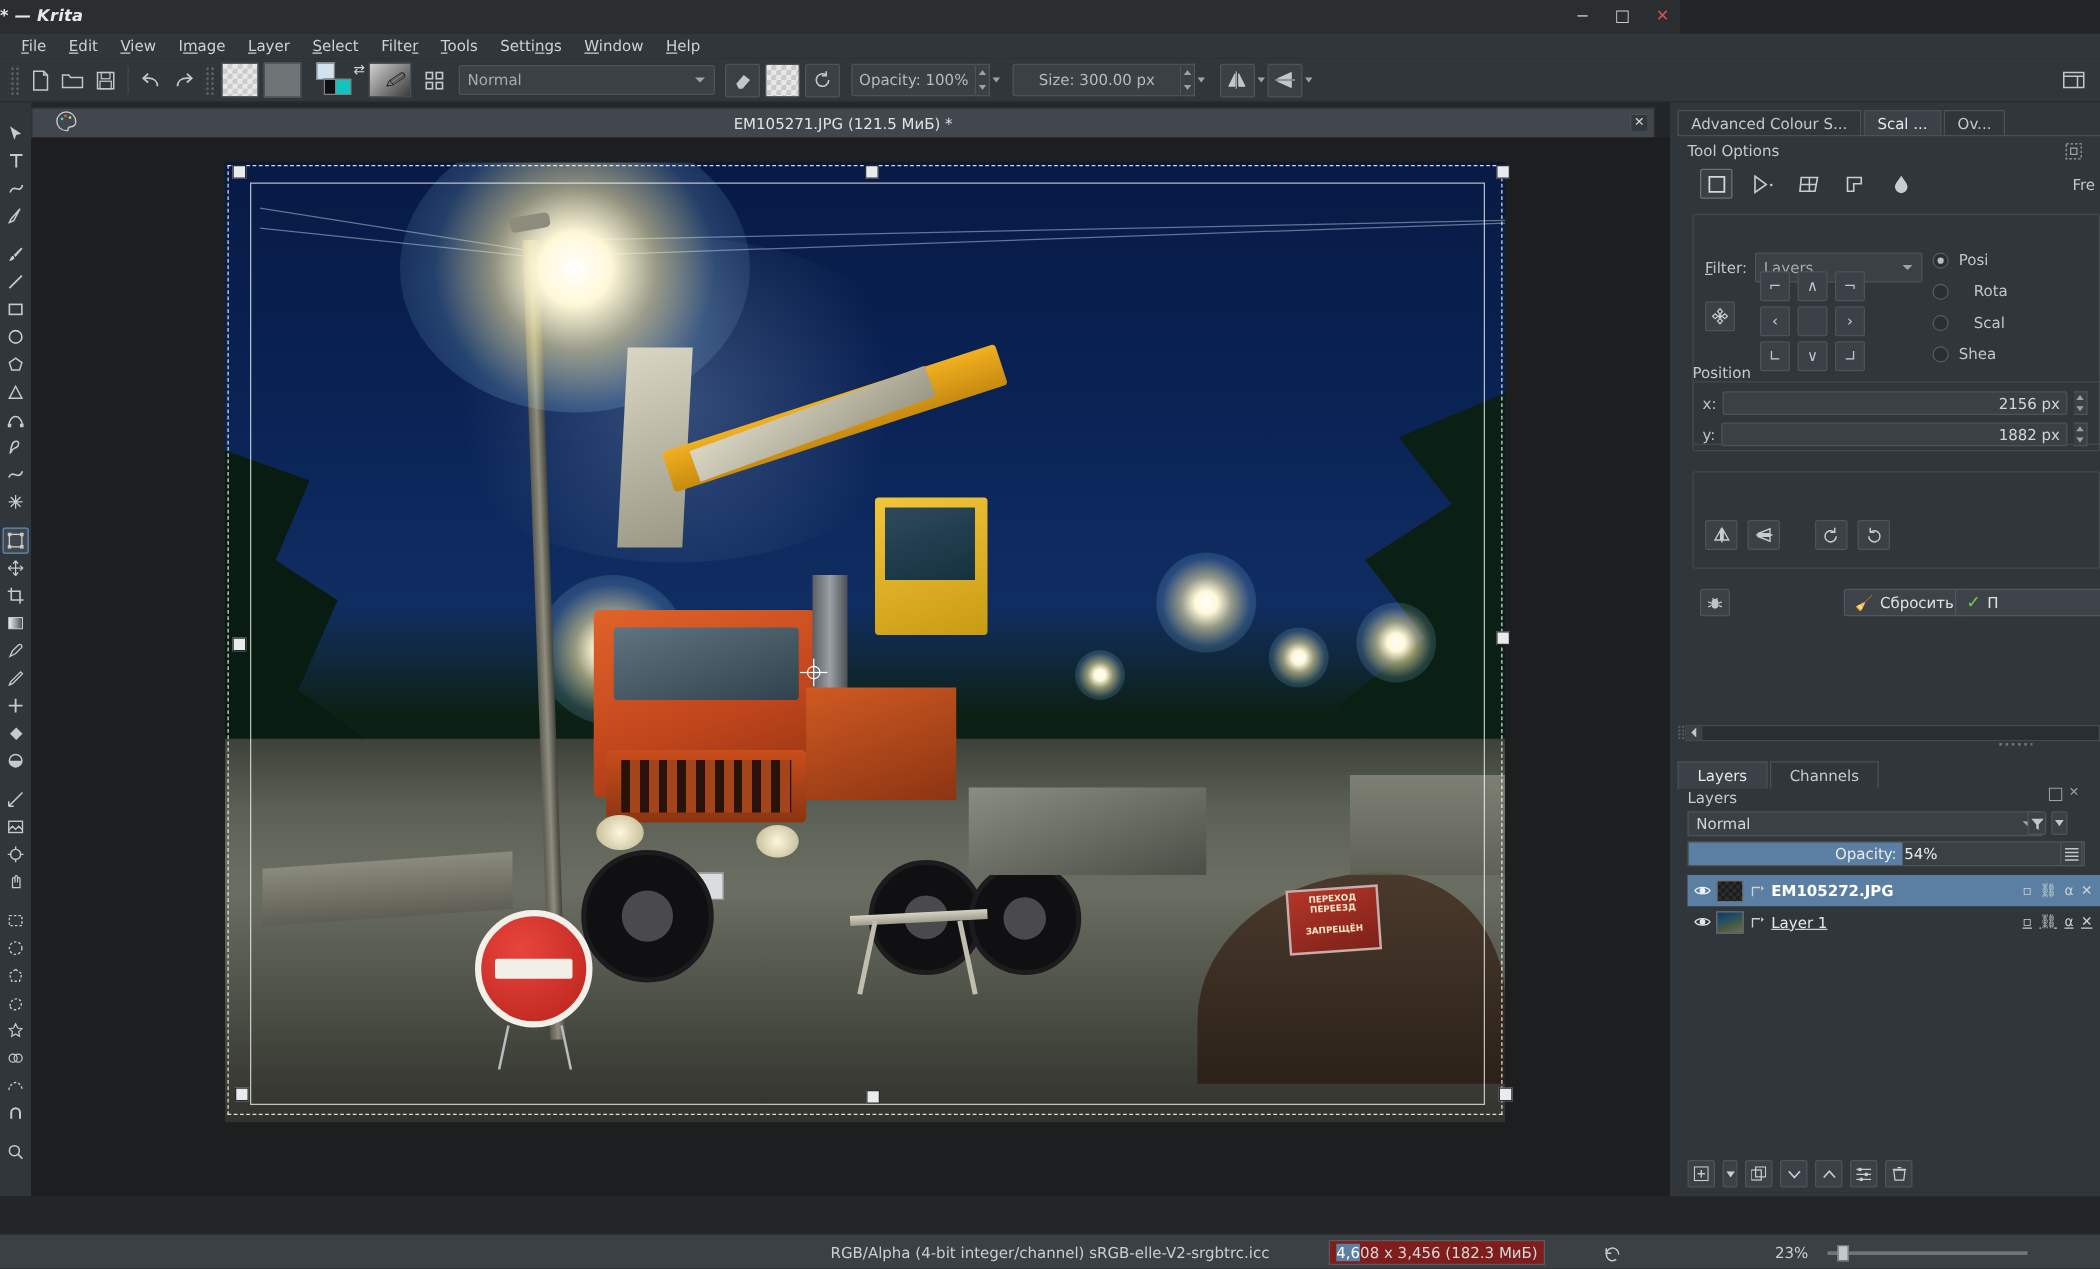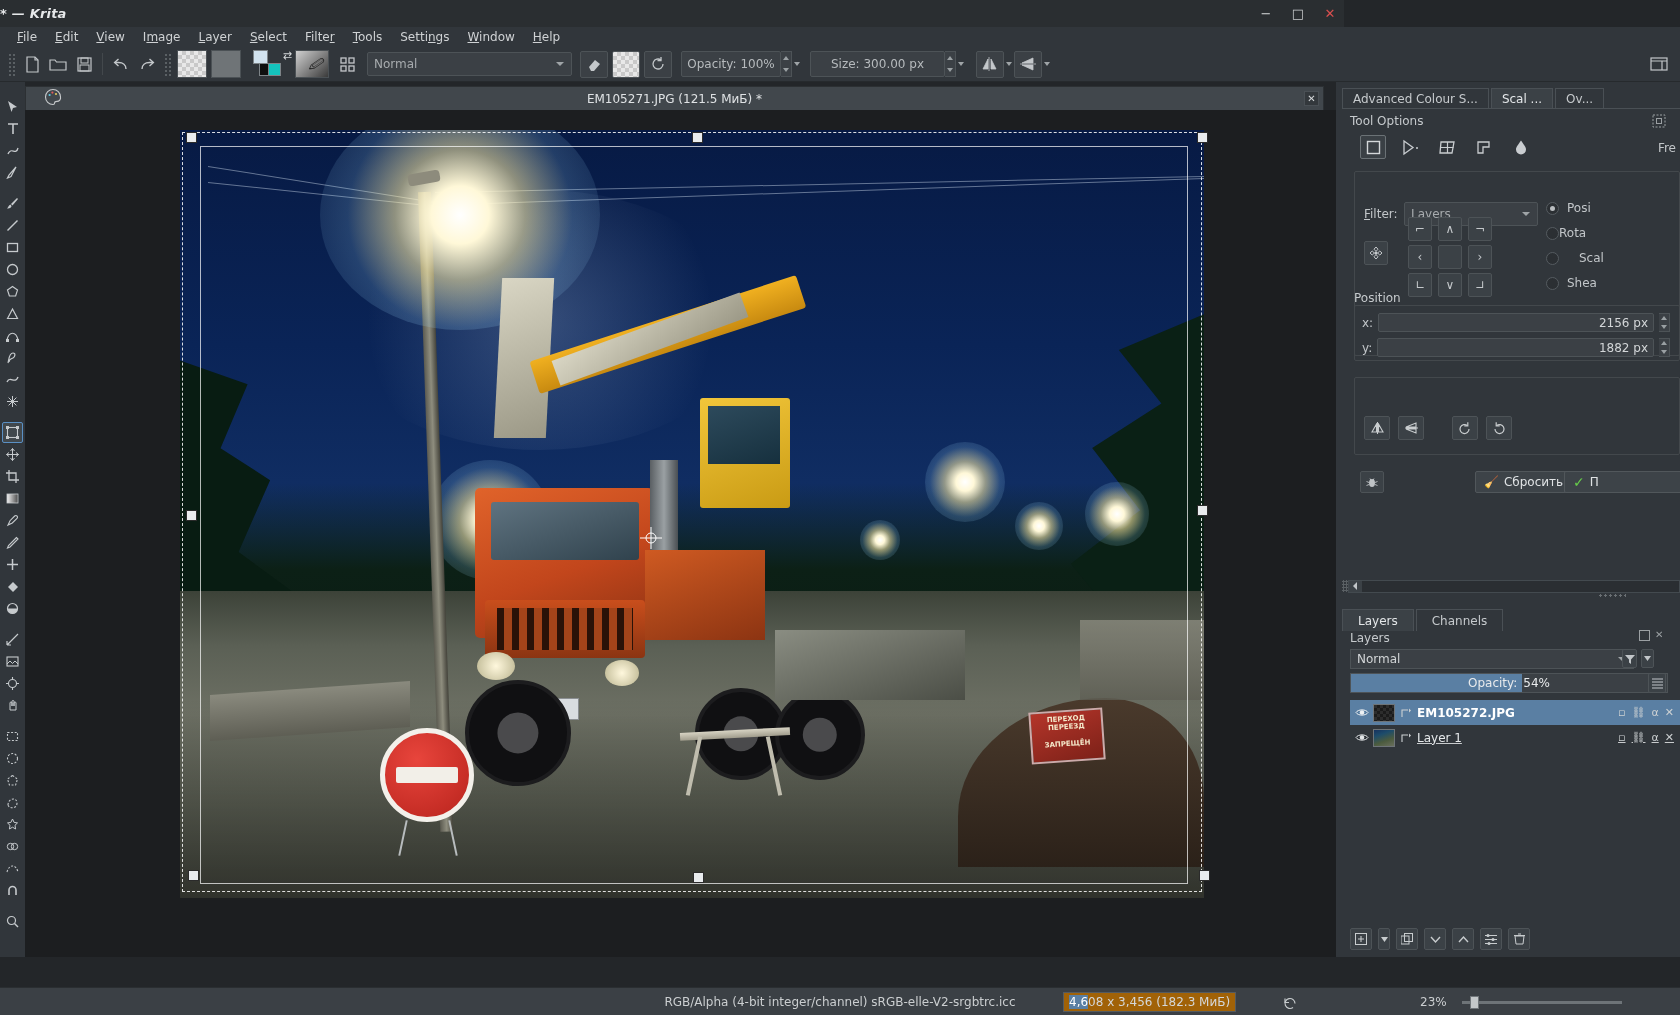--- a/index.html
+++ b/index.html
@@ -207,21 +207,21 @@
   .layerprops{display:flex;align-items:center;gap:6px;padding-right:6px;color:#cdd1d3;font-size:11px;}
 
   .layerbtnbar{position:absolute;left:8px;right:0;bottom:6px;height:24px;display:flex;align-items:center;gap:6px;}
   .lbtn{width:22px;height:22px;background:#3b4146;border:1px solid #4d5357;border-radius:2px;
     display:flex;align-items:center;justify-content:center;color:#c8ccce;font-size:12px;cursor:pointer;}
 
   
   .statusbar{position:absolute;left:0;bottom:0;width:1680px;height:28px;background:#3b4045;
     display:flex;align-items:center;border-top:1px solid #2a2e31;}
   .sb-center{position:absolute;left:0;right:0;text-align:center;font-size:12px;color:#cbced0;}
-  .sb-dims{position:absolute;left:1063px;top:4px;height:20px;background:#a16207;border:1px solid #555b60;
+  .sb-dims{position:absolute;left:1063px;top:4px;height:20px;background:#7f1d1d;border:1px solid #555b60;
     display:flex;align-items:center;padding:0 5px;font-size:12px;color:#d4d7d9;}
   .sb-dims .sel{background:#5a7fa3;color:#fff;}
   .sb-icon{position:absolute;left:1282px;top:6px;width:17px;height:17px;color:#c7cbcd;}
   .sb-zoom{position:absolute;left:1420px;top:0;height:28px;display:flex;align-items:center;font-size:12px;color:#cbced0;}
   .sb-slider{position:absolute;left:1462px;top:13px;width:160px;height:3px;background:#6e7478;}
   .sb-knob{position:absolute;left:1470px;top:8px;width:9px;height:13px;background:#c4c8ca;border:1px solid #70767a;}
   .sb-right{position:absolute;right:8px;top:0;height:28px;display:flex;align-items:center;gap:10px;color:#c7cbcd;}
 </style>
 </head>
 <body>
@@ -750,21 +750,21 @@
       <div class="lbl" style="position:absolute;left:22px;top:98px;"><u>F</u>ilter:</div>
       <div class="combo" style="position:absolute;left:62px;top:93px;width:134px;">
         <span>Layers</span>
         <i class="caret"></i>
       </div>
 
       <div style="position:absolute;left:204px;top:92px;display:flex;align-items:center;gap:8px;">
         <span class="radio on"></span>
         <span class="lbl">Posi</span>
       </div>
-      <div style="position:absolute;left:204px;top:117px;display:flex;align-items:center;gap:0;">
+      <div style="position:absolute;left:204px;top:117px;display:flex;align-items:center;gap:20px;">
         <span class="radio"></span>
         <span class="lbl">Rota</span>
       </div>
       <div style="position:absolute;left:204px;top:142px;display:flex;align-items:center;gap:20px;">
         <span class="radio"></span>
         <span class="lbl">Scal</span>
       </div>
       <div style="position:absolute;left:204px;top:167px;display:flex;align-items:flex-end;gap:8px;">
         <span class="radio"></span>
         <span class="lbl">Shea</span>

